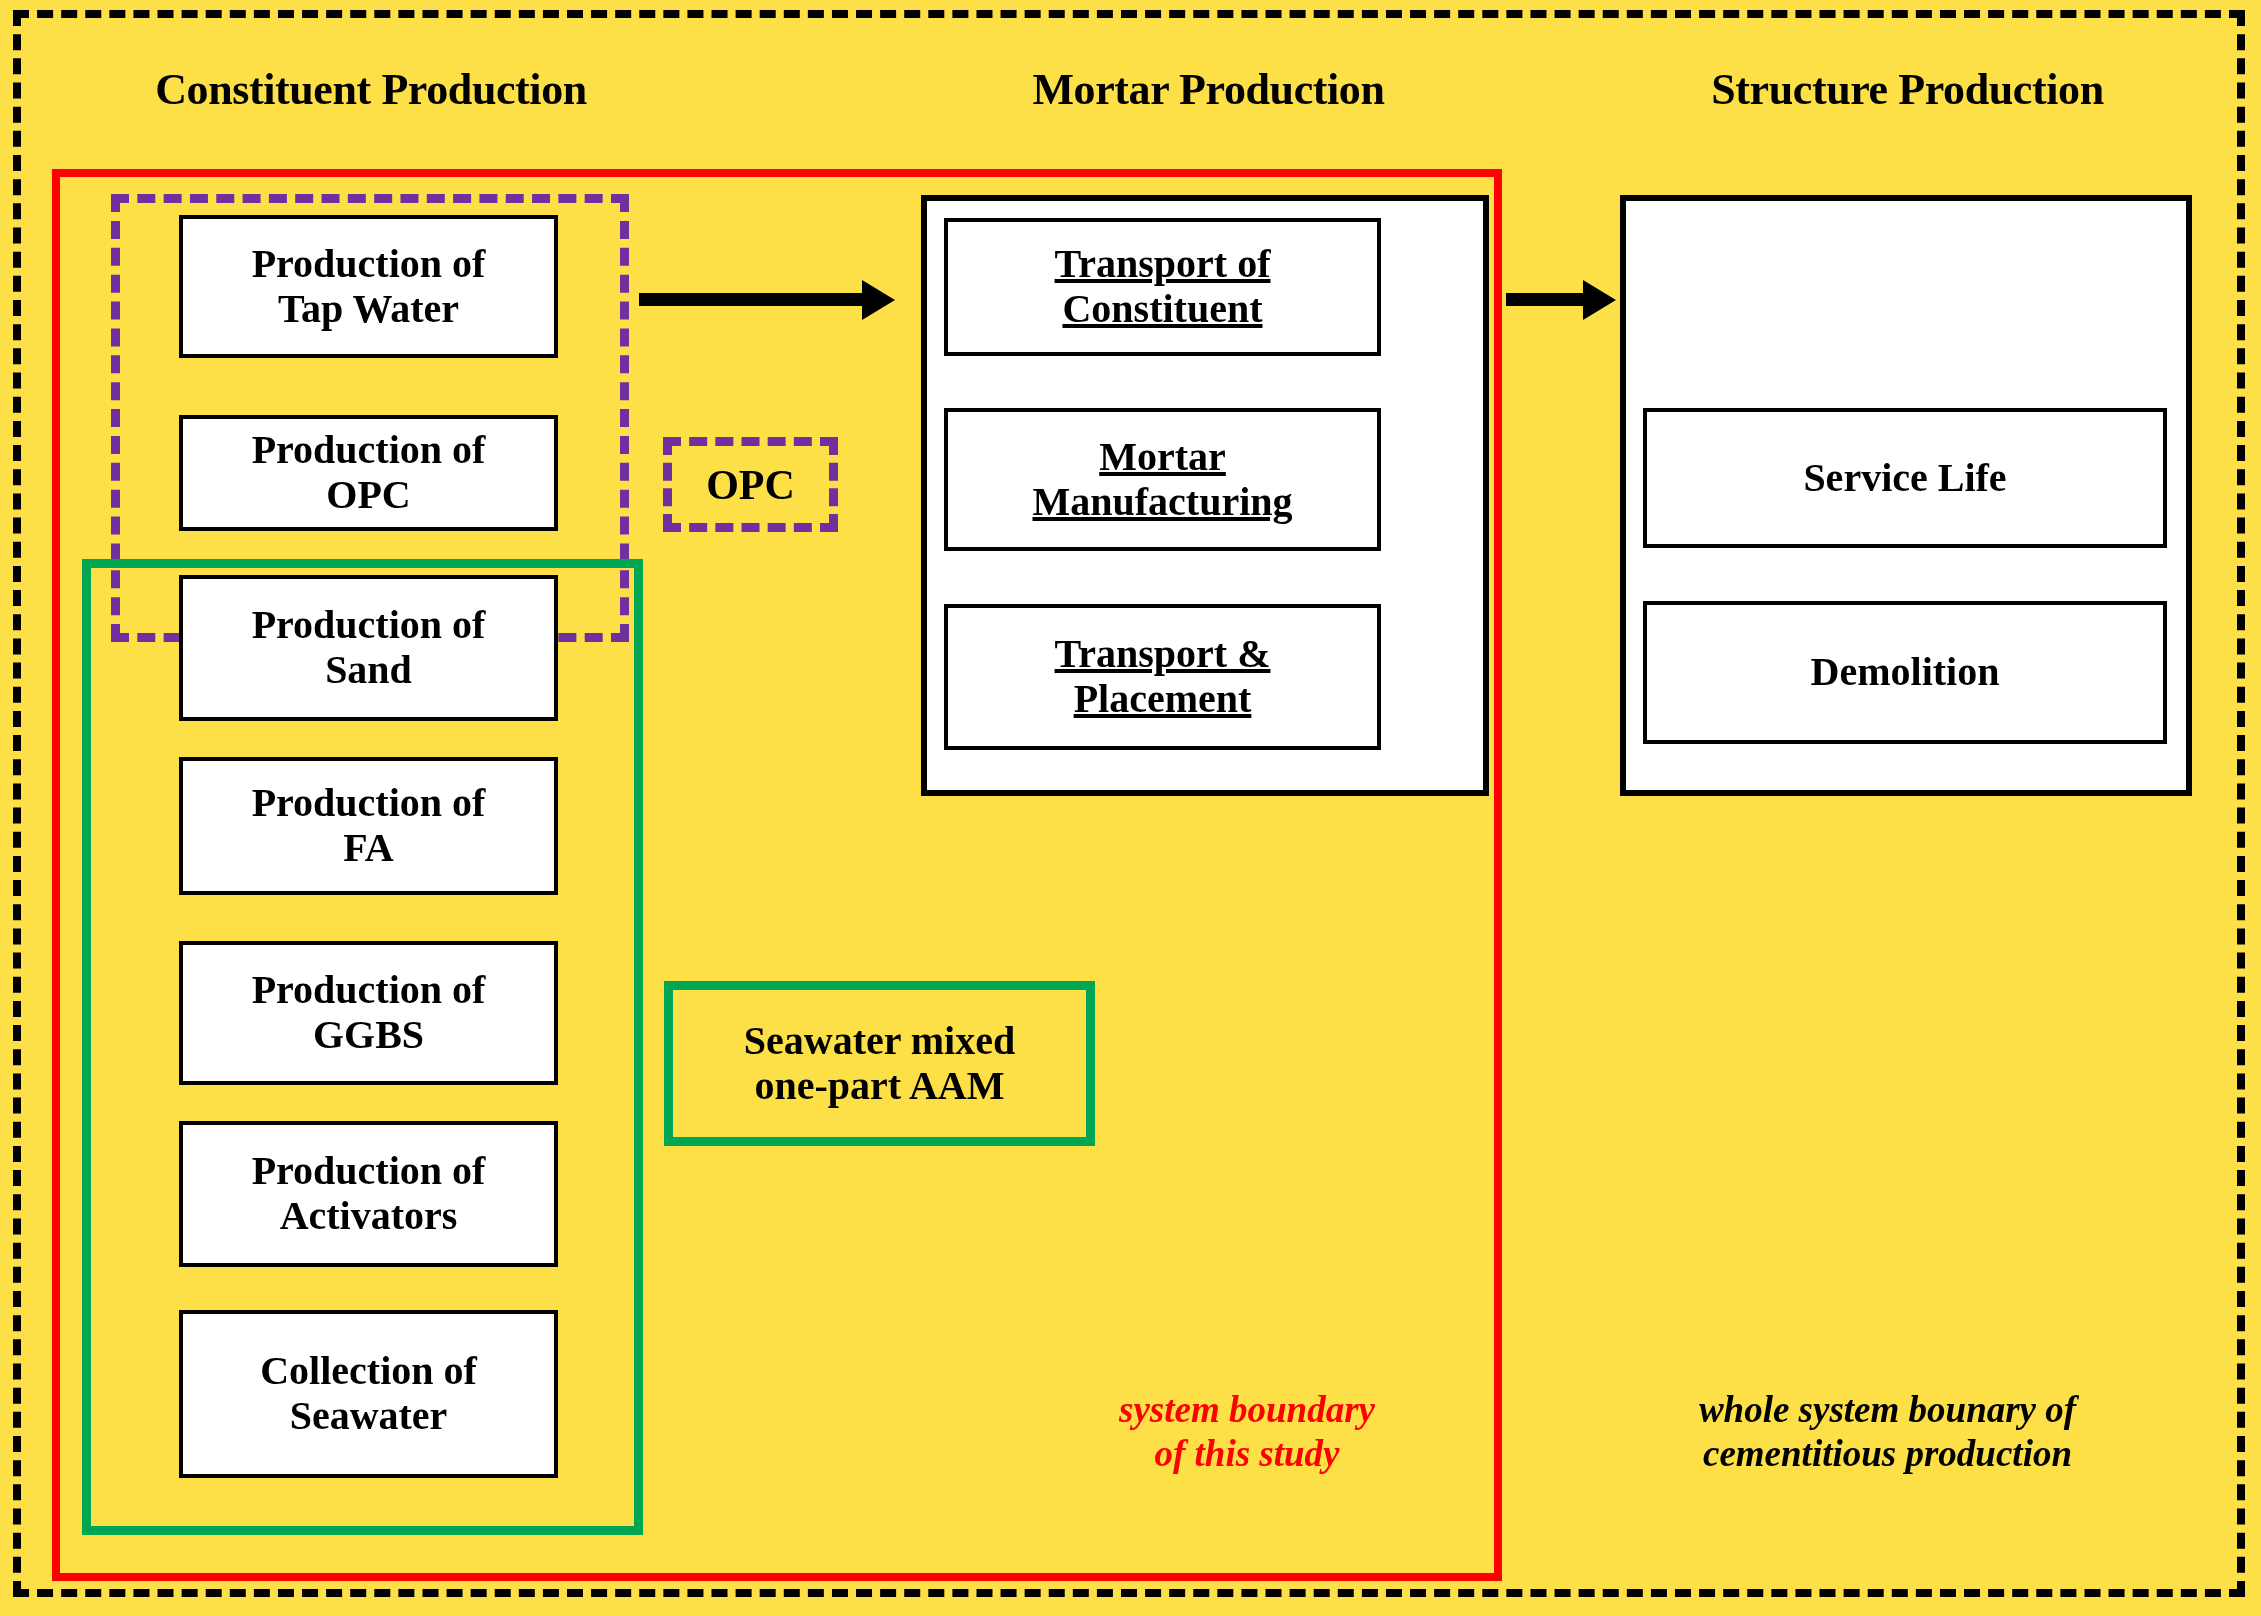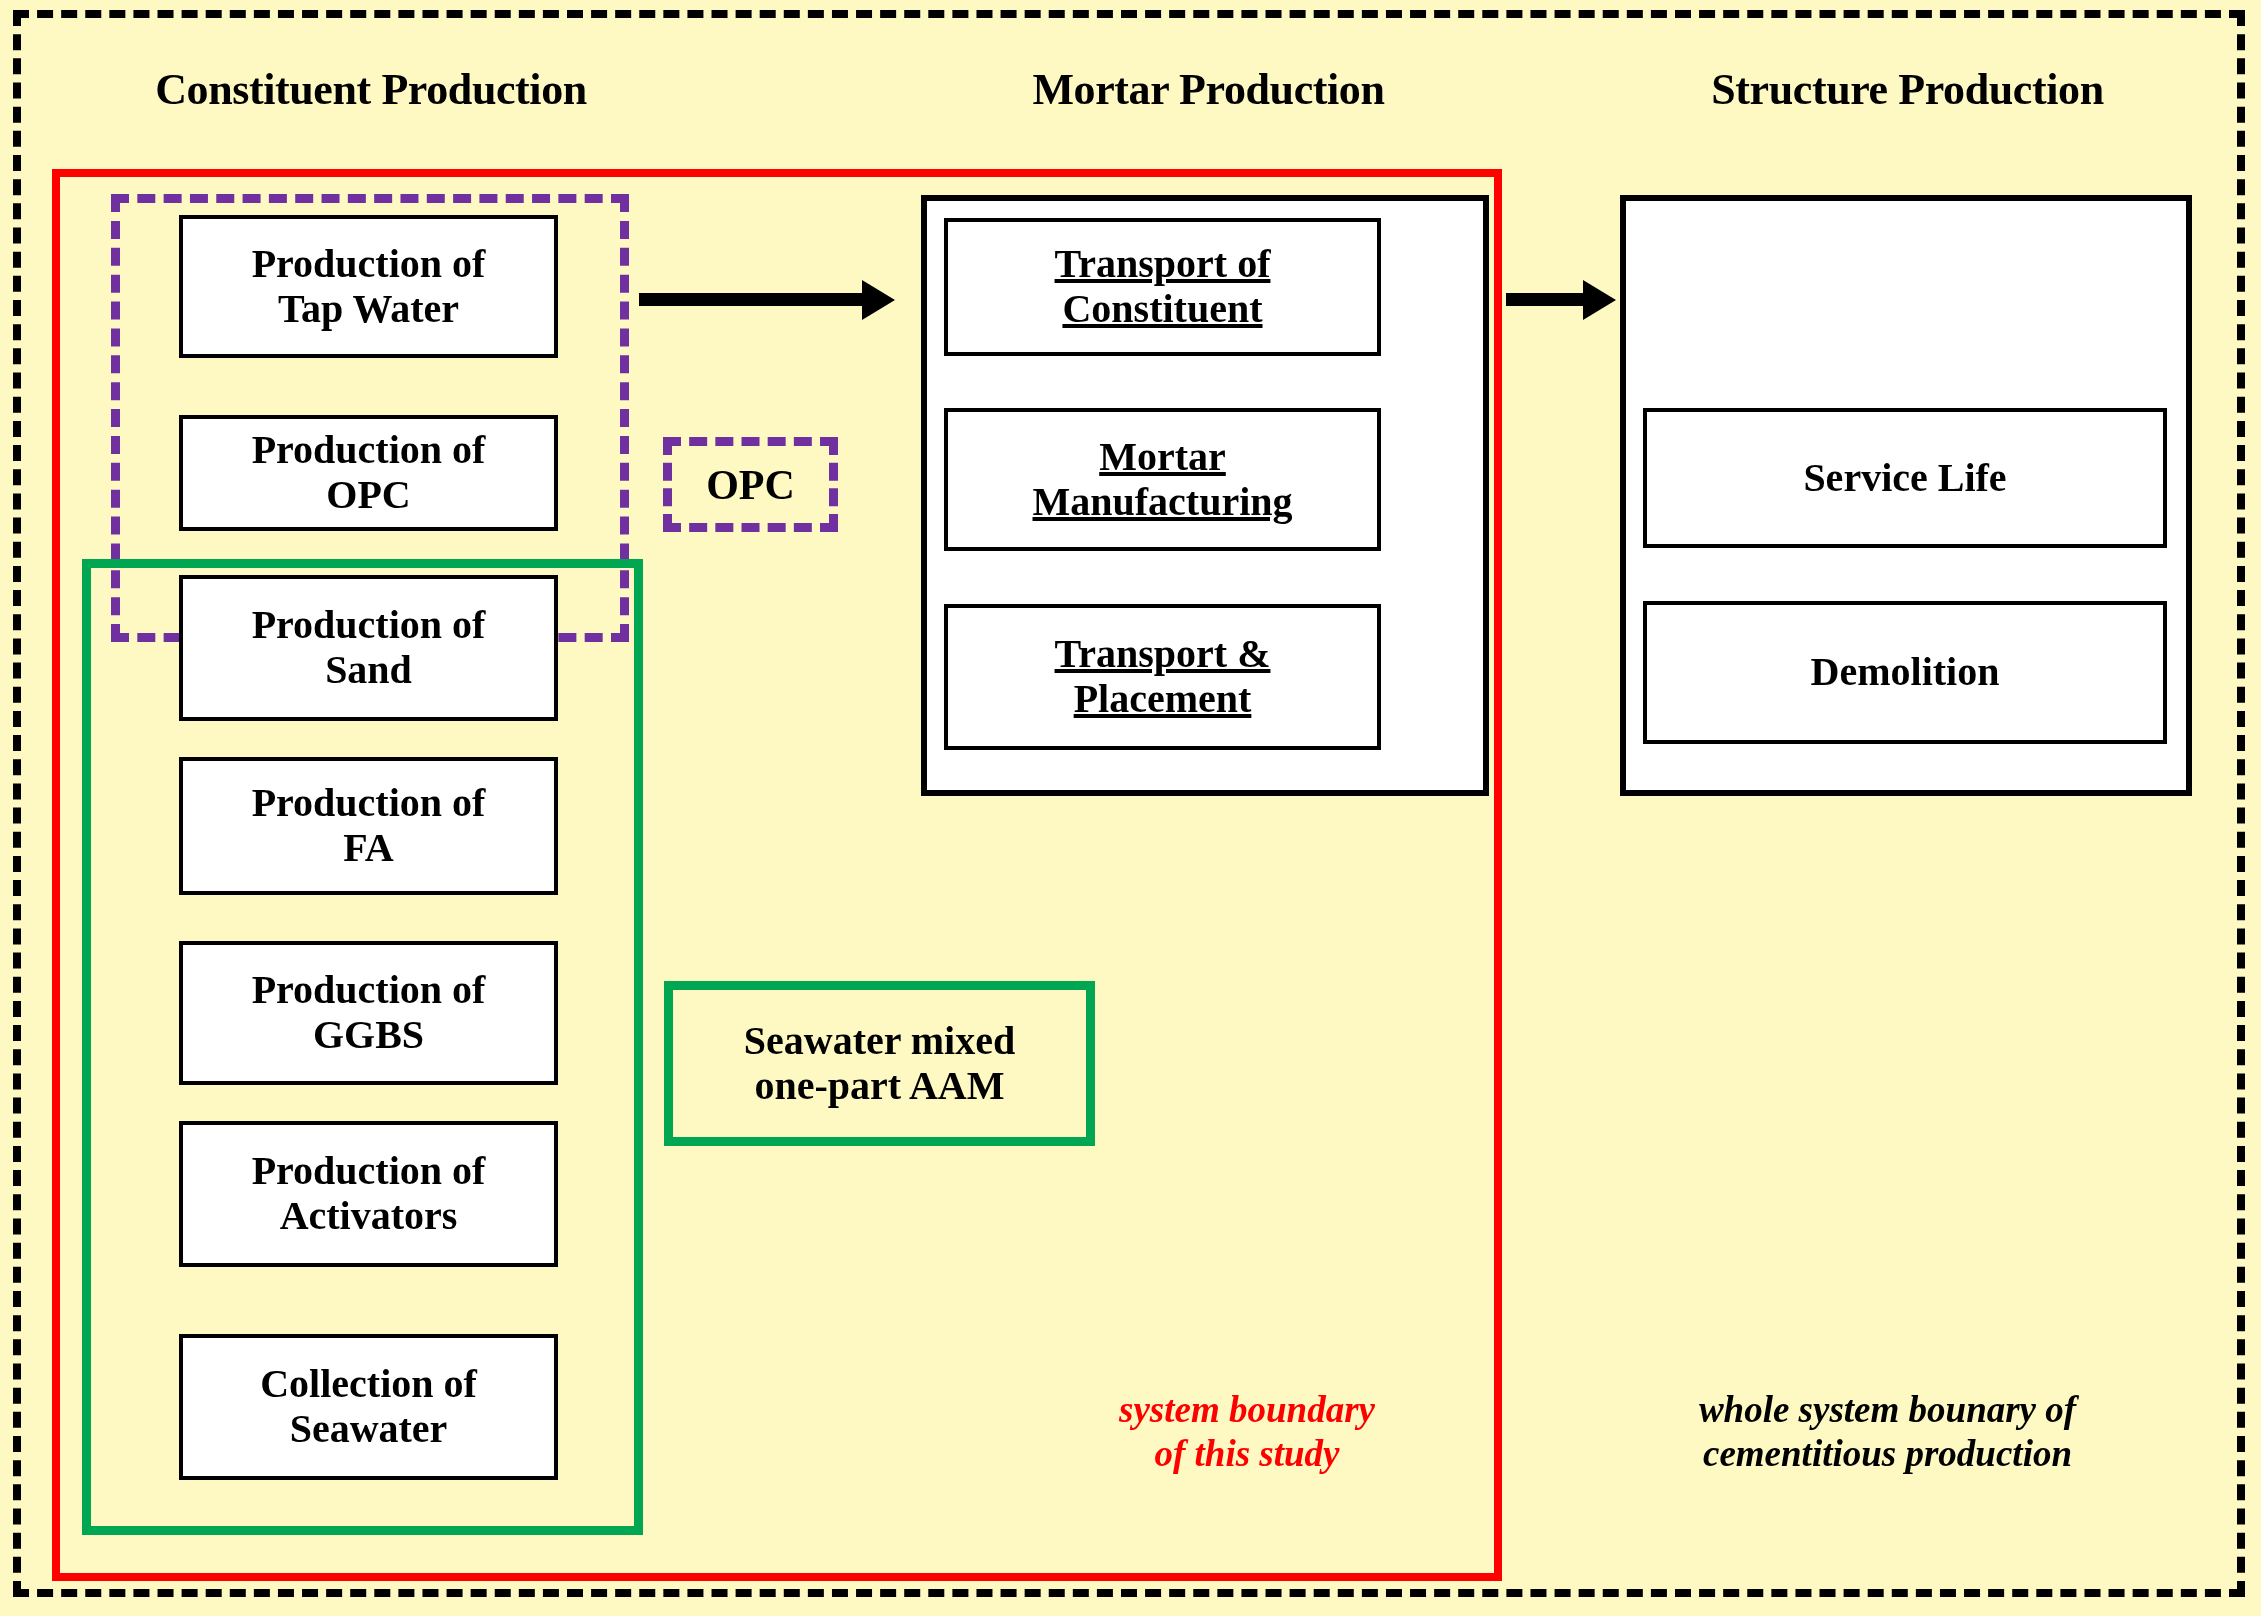--- a/index.html
+++ b/index.html
@@ -8,21 +8,21 @@
     background: #ffffff;
   }
   body {
     font-family: "Liberation Serif", "DejaVu Serif", serif;
   }
 
   #canvas {
     position: relative;
     width: 2261px;
     height: 1617px;
-    background: #fef9c3;
+    background: #fde047;
     overflow: hidden;
   }
 
   
   .outer-boundary {
     position: absolute;
     left: 13px;
     top: 10.2px;
     width: 2232px;
     height: 1587px;
@@ -95,21 +95,21 @@
   }
 
   
   .left-box { left: 179px; width: 379px; }
   #box-tap-water   { top: 215px;  height: 143px; }
   #box-opc         { top: 415px;  height: 116px; }
   #box-sand        { top: 575px;  height: 146px; }
   #box-fa          { top: 757px; height: 138px; }
   #box-ggbs        { top: 941px; height: 144px; }
   #box-activators  { top: 1121px; height: 146px; }
-  #box-seawater    { top: 1310px; height: 146px; margin-top: 24px; }
+  #box-seawater    { top: 1310px; height: 168px; }
 
   
   .container-box {
     position: absolute;
     border: 6.6px solid #000000;
     background: #ffffff;
     box-sizing: border-box;
   }
   #mortar-container { left: 921px; top: 195px; width: 568px; height: 601px; }
   #structure-container { left: 1620px; top: 195px; width: 572px; height: 601px; }

